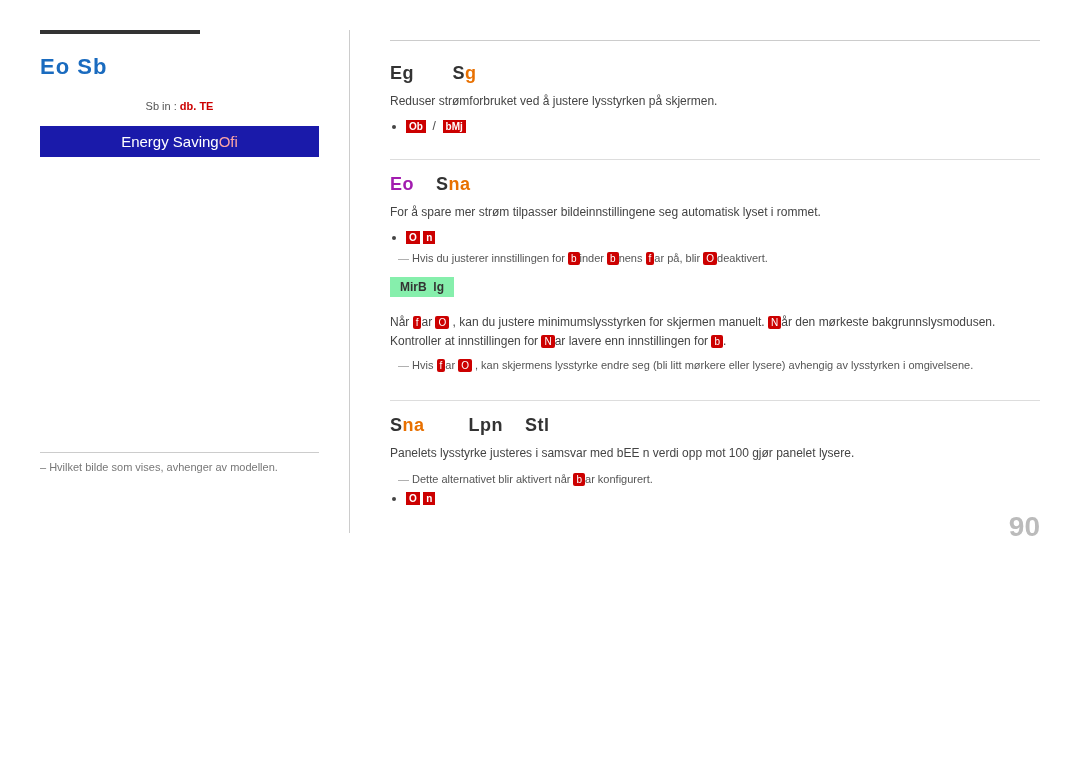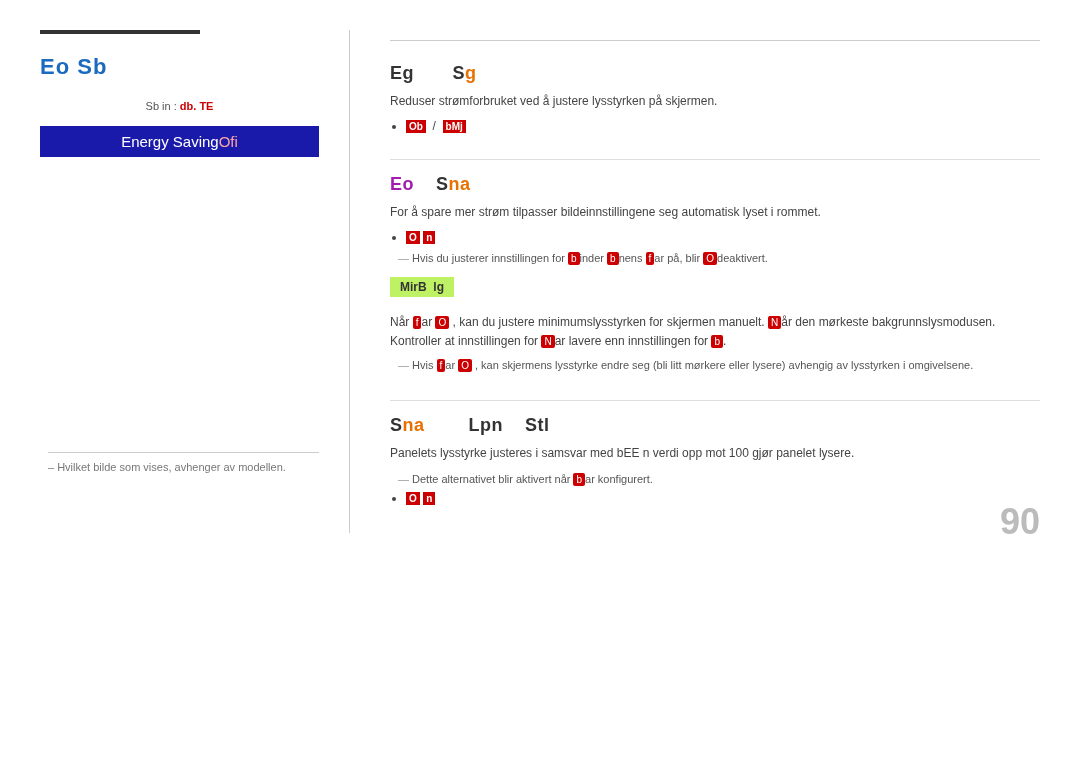--- a/index.html
+++ b/index.html
@@ -72,21 +72,21 @@
       color: #fff;
     }
 
     .sidebar-item.active .item-value {
       color: #fca5a5;
     }
 
     .sidebar-footer {
       position: absolute;
       bottom: 60px;
-      left: 8px;
+      left: 0;
       right: 30px;
       border-top: 1px solid #ccc;
       padding-top: 8px;
       font-size: 11px;
       color: #777;
     }
 
     
     .main-content {
       flex: 1;
@@ -158,21 +158,21 @@
     .note-line .tag {
       background: #c00;
       color: #fff;
       font-size: 10px;
       padding: 1px 3px;
       border-radius: 2px;
     }
 
     .yellow-badge {
       display: inline-block;
-      background: #bef264;
+      background: #86efac;
       color: #333;
       font-size: 12px;
       font-weight: bold;
       padding: 3px 10px;
       margin-bottom: 8px;
     }
 
     .desc-block {
       font-size: 12px;
       color: #444;
@@ -185,21 +185,21 @@
       color: #fff;
       font-size: 10px;
       padding: 1px 3px;
       border-radius: 2px;
     }
 
     .page-number {
       position: absolute;
       bottom: 20px;
       right: 40px;
-      font-size: 36px;
+      font-size: 28px;
       font-weight: bold;
       color: #bbb;
     }
 
     .section-divider {
       border: none;
       border-top: 1px solid #ddd;
       margin: 14px 0;
     }
   </style>

